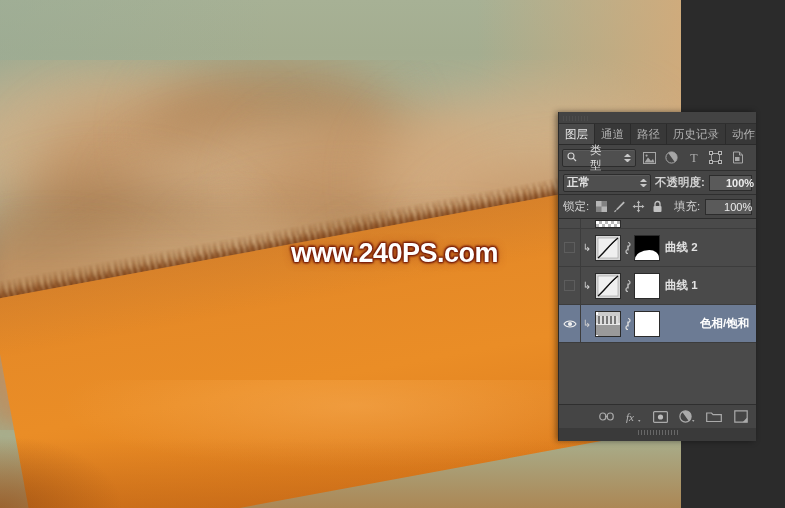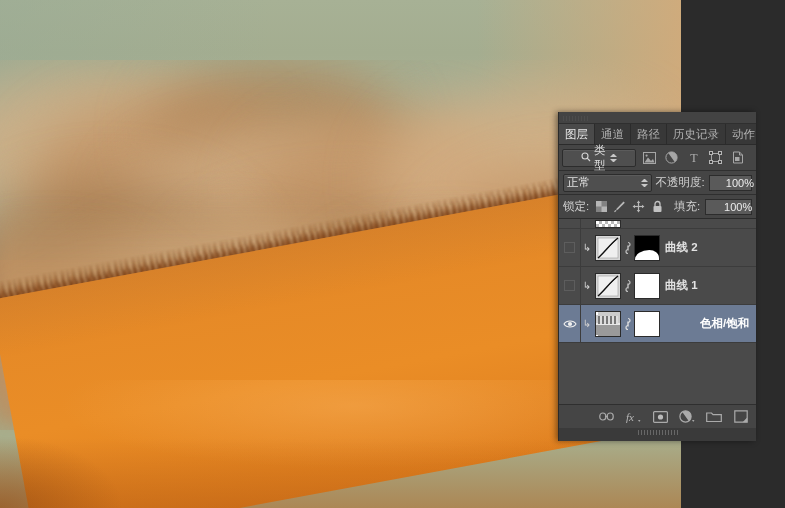--- a/index.html
+++ b/index.html
@@ -144,34 +144,34 @@
   .tab:not(.active) { background:#383838; }
 
   
   .filter-row {
     height:26px; background:#454545; border-bottom:1px solid #2f2f2f;
     display:flex; align-items:center; padding:0 3px; gap:5px;
   }
   .type-select {
     width:74px; height:18px; background:#4f4f4f;
     border:1px solid #2c2c2c; border-radius:2px;
-    display:flex; align-items:center; padding:0 18px; gap:3px;
+    display:flex; align-items:center; padding:0 4px; gap:13px;
     box-shadow:inset 0 1px 0 rgba(255,255,255,.07);
   }
   .type-select .lbl { font-size:11.5px; color:#dcdcdc; flex:1; }
   .spin { width:7px; height:12px; display:flex; flex-direction:column; justify-content:center; gap:2px; }
   .spin i { display:block; border-left:3px solid transparent; border-right:3px solid transparent; }
   .spin i.up { border-bottom:3px solid #c9c9c9; }
   .spin i.dn { border-top:3px solid #c9c9c9; }
   .ficon { width:17px; height:17px; display:flex; align-items:center; justify-content:center; opacity:.82; }
 
   
   .blend-row {
     height:24px; background:#454545; border-bottom:1px solid #2f2f2f;
-    display:flex; align-items:center; padding:0 4px; gap:4px;
+    display:flex; align-items:center; padding:0 4px; gap:4px;font-weight:bold;
   }
   .blend-select {
     width:110px; height:18px; background:#4f4f4f; border:1px solid #2c2c2c; border-radius:2px;
     display:flex; align-items:center; padding:0 3px;
     box-shadow:inset 0 1px 0 rgba(255,255,255,.07);
   }
   .blend-select .lbl { flex:1; font-size:11.5px; color:#e0e0e0; }
   .opa-label { font-size:11.5px; color:#d2d2d2; white-space:nowrap; }
   .num-field {
     height:16px; min-width:36px; background:#5a5a5a; border:1px solid #2c2c2c;
@@ -321,20 +321,21 @@
     <div class="haze"></div>
 
     <div class="crest-grass"></div>
     <div class="ridge-crest"></div>
     <div class="dune"></div>
     <div class="dune-shade"></div>
     <div class="dune-sheen"></div>
     <div class="dune-lowshade"></div>
     <div class="left-dark"></div>
 
+    <div id="watermark">www.240PS.com</div>
   </div>
 
   <div id="layers-panel">
 
     <div class="panel-titlebar">
       <div class="grip"></div>
     </div>
 
     <div class="tab-row">
       <div class="tab active">图层</div>

